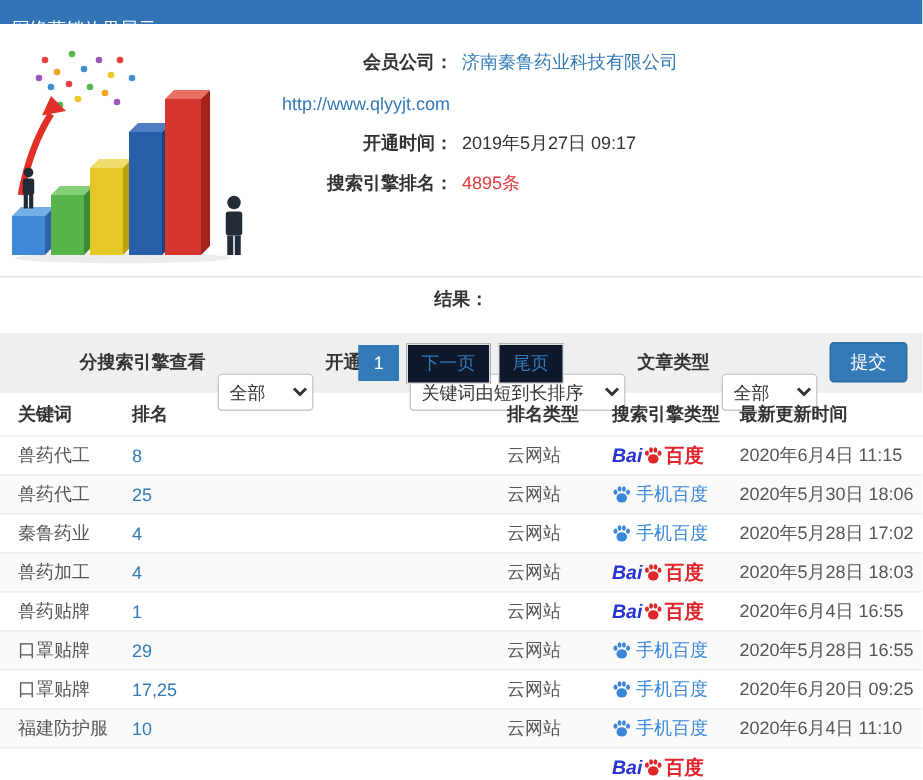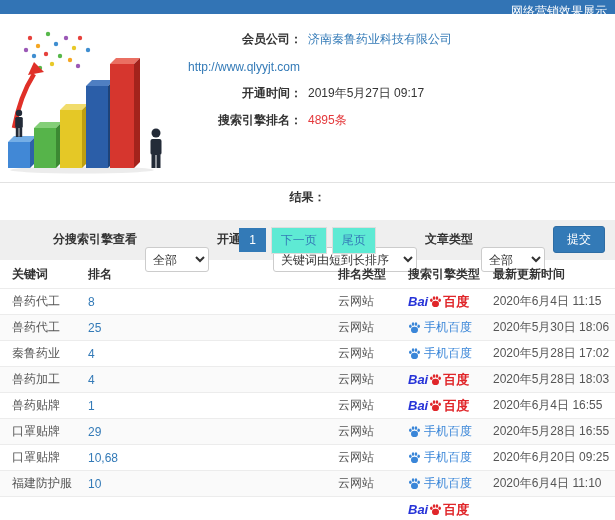--- a/index.html
+++ b/index.html
@@ -3,21 +3,21 @@
 <meta charset="utf-8">
 <style>
   * { box-sizing: border-box; margin: 0; padding: 0; }
   html, body {
     width: 615px; height: 520px; overflow: hidden;
     background: #fff; color: #333;
     font-family: "Liberation Sans", "DejaVu Sans", sans-serif;
     font-size: 12px;
   }
   
-  .titlebar { height: 14px; line-height: 22px; background: #3274b5; color: #fff; padding: 0 8px; text-align: right; }
+  .titlebar { height: 14px; line-height: 22px; background: #3274b5; color: #fff; padding: 8px 8px; }
 
   
   .top-panel { display: flex; padding: 10px 10px 8px 4px; height: 168px; }
   .clipart { width: 178px; flex: none; }
   .fields { flex: 1; padding-top: 2px; }
   .field-row { display: flex; align-items: center; height: 27px; }
   .field-label { width: 120px; text-align: right; font-weight: bold; color: #333; flex: none; }
   .field-value { margin-left: 6px; }
   .link { color: #337ab7; text-decoration: none; cursor: pointer; }
   .red { color: #e4393c; }
@@ -34,21 +34,21 @@
   .sel-sm { width: 64px; }
   .sel-lg { width: 144px; }
   .submit-btn {
     background: #337ab7; color: #fff; border: 1px solid #2e6da4; border-radius: 3px;
     padding: 4px 13px; font-size: 12px; font-family: inherit; cursor: pointer;
   }
 
   
   .pagination-band { height: 40px; background: #efefef; display: flex; align-items: center; justify-content: center; gap: 5px; }
   .page-btn {
-    min-width: 24px; padding: 4px 9px; background: #5eead4; border: 1px solid #ddd;
+    min-width: 24px; padding: 4px 9px; background: #0f172a; border: 1px solid #ddd;
     color: #337ab7; text-align: center; cursor: pointer; font-size: 12px;
   }
   .page-btn.current { background: #337ab7; border-color: #337ab7; color: #fff; cursor: default; }
 
   
   .thead, .trow { display: grid; grid-template-columns: 88px 250px 70px 85px 1fr; align-items: center; }
   .thead { height: 28px; font-weight: bold; color: #333; }
   .trow { height: 26px; border-top: 1px solid #ececec; color: #555; }
   .trow:nth-child(even) { background: #fafafa; }
   .td.keyword, .th.keyword { padding-left: 12px; }
@@ -308,21 +308,21 @@
                 <ellipse cx="19.7" cy="9.5" rx="2.4" ry="3.2"></ellipse>
               </g>
             </svg>
             <span class="mb-text">手机百度</span>
           </span>
         </span>
         <span class="td time">2020年5月28日 16:55</span>
       </div>
       <div class="trow">
         <span class="td keyword">口罩贴牌</span>
-        <span class="td rank">10,68</span>
+        <span class="td rank">17,25</span>
         <span class="td rtype">云网站</span>
         <span class="td engine">
           <span class="mb-logo">
             <svg class="paw-icon" viewBox="0 0 24 24" width="13" height="13">
               <g fill="#3a86d8">
                 <ellipse cx="12" cy="16.5" rx="6.5" ry="5.8"></ellipse>
                 <ellipse cx="4.3" cy="9.5" rx="2.4" ry="3.2"></ellipse>
                 <ellipse cx="9.3" cy="5.5" rx="2.4" ry="3.4"></ellipse>
                 <ellipse cx="14.7" cy="5.5" rx="2.4" ry="3.4"></ellipse>
                 <ellipse cx="19.7" cy="9.5" rx="2.4" ry="3.2"></ellipse>

